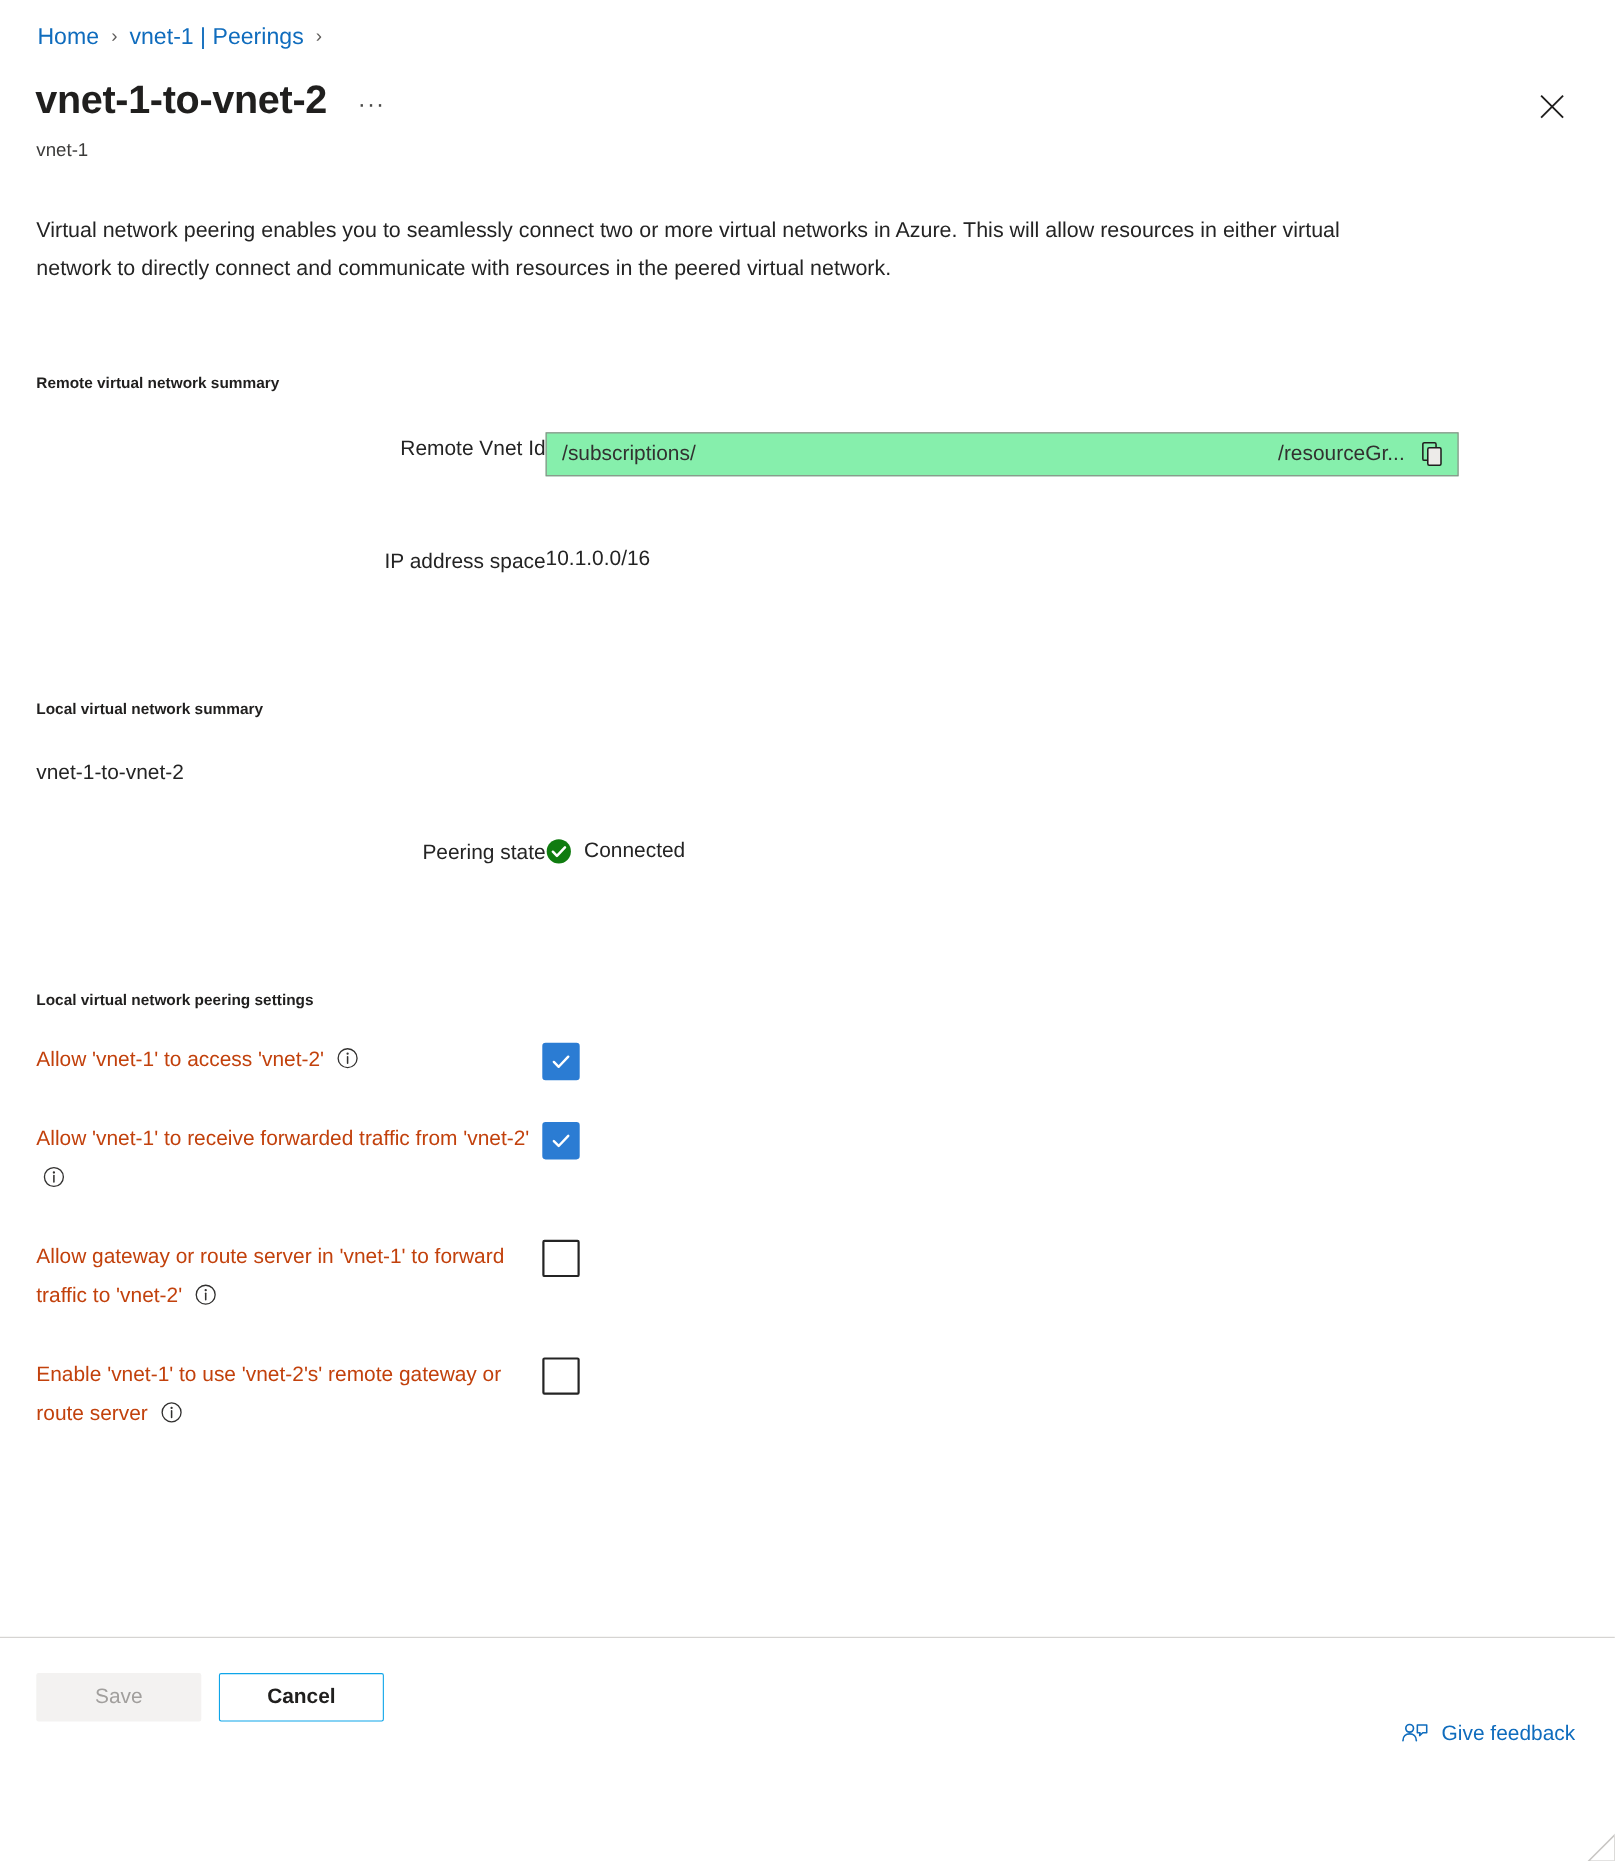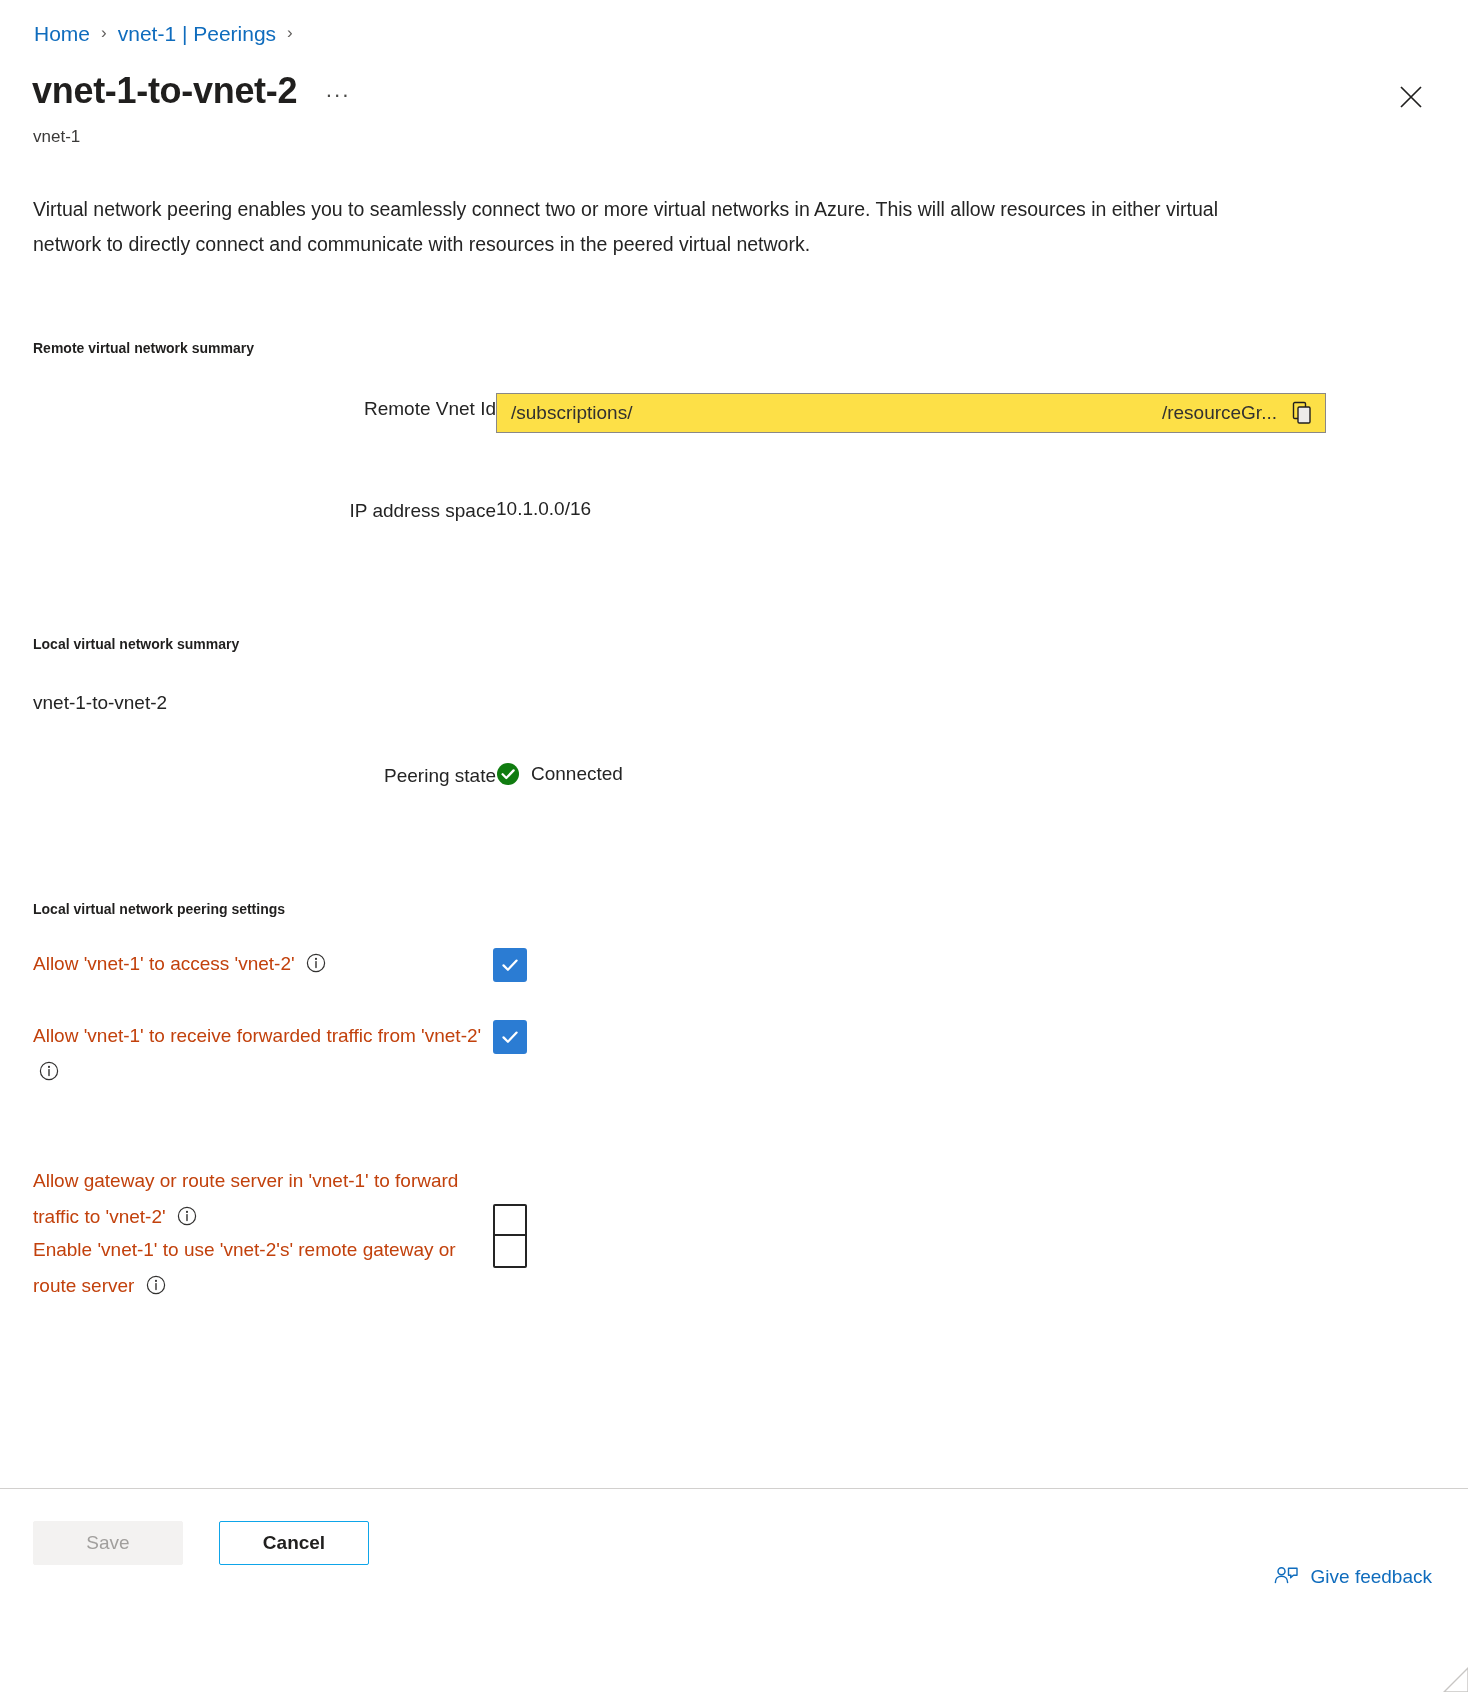--- a/index.html
+++ b/index.html
@@ -147,21 +147,21 @@
   #row-remote-id { top: 393px; }
   #row-ip-space  { top: 495px; }
   #row-link-name { top: 689px; }
   #row-peer-state{ top: 760px; }
 
   
   .readonly-field {
     position: relative;
     width: 830px;
     height: 40px;
-    background: #fde047;
+    background: #86efac;
     border: 1px solid #8a8886;
     box-sizing: border-box;
     display: flex;
     align-items: center;
     padding: 0 48px 0 14px;
     font-size: 19px;
     color: #323130;
     cursor: text;
   }
   .readonly-field .left-text { white-space: nowrap; }
@@ -197,21 +197,21 @@
   
   .cb-row {
     position: absolute;
     left: 33px;
     width: 560px;
     display: flex;
     align-items: flex-start;
   }
   #cb-row-0 { top: 946px; }
   #cb-row-1 { top: 1018px; }
-  #cb-row-2 { top: 1163px; align-items: flex-end; }
+  #cb-row-2 { top: 1125px; }
   #cb-row-3 { top: 1232px; }
 
   .cb-label {
     width: 460px;
     flex: 0 0 460px;
     font-size: 19px;
     line-height: 36px;
     color: #c2410c;
   }
   .info-icon {
@@ -250,21 +250,21 @@
     width: 1468px;
     height: 1px;
     background: #d2d0ce;
   }
   .footer {
     position: absolute;
     left: 33px;
     top: 1521px;
     display: flex;
     align-items: center;
-    gap: 36px;
+    gap: 16px;
   }
   .btn {
     height: 44px;
     min-width: 150px;
     box-sizing: border-box;
     font-size: 19px;
     font-family: "Liberation Sans", sans-serif;
     display: flex;
     align-items: center;
     justify-content: center;

